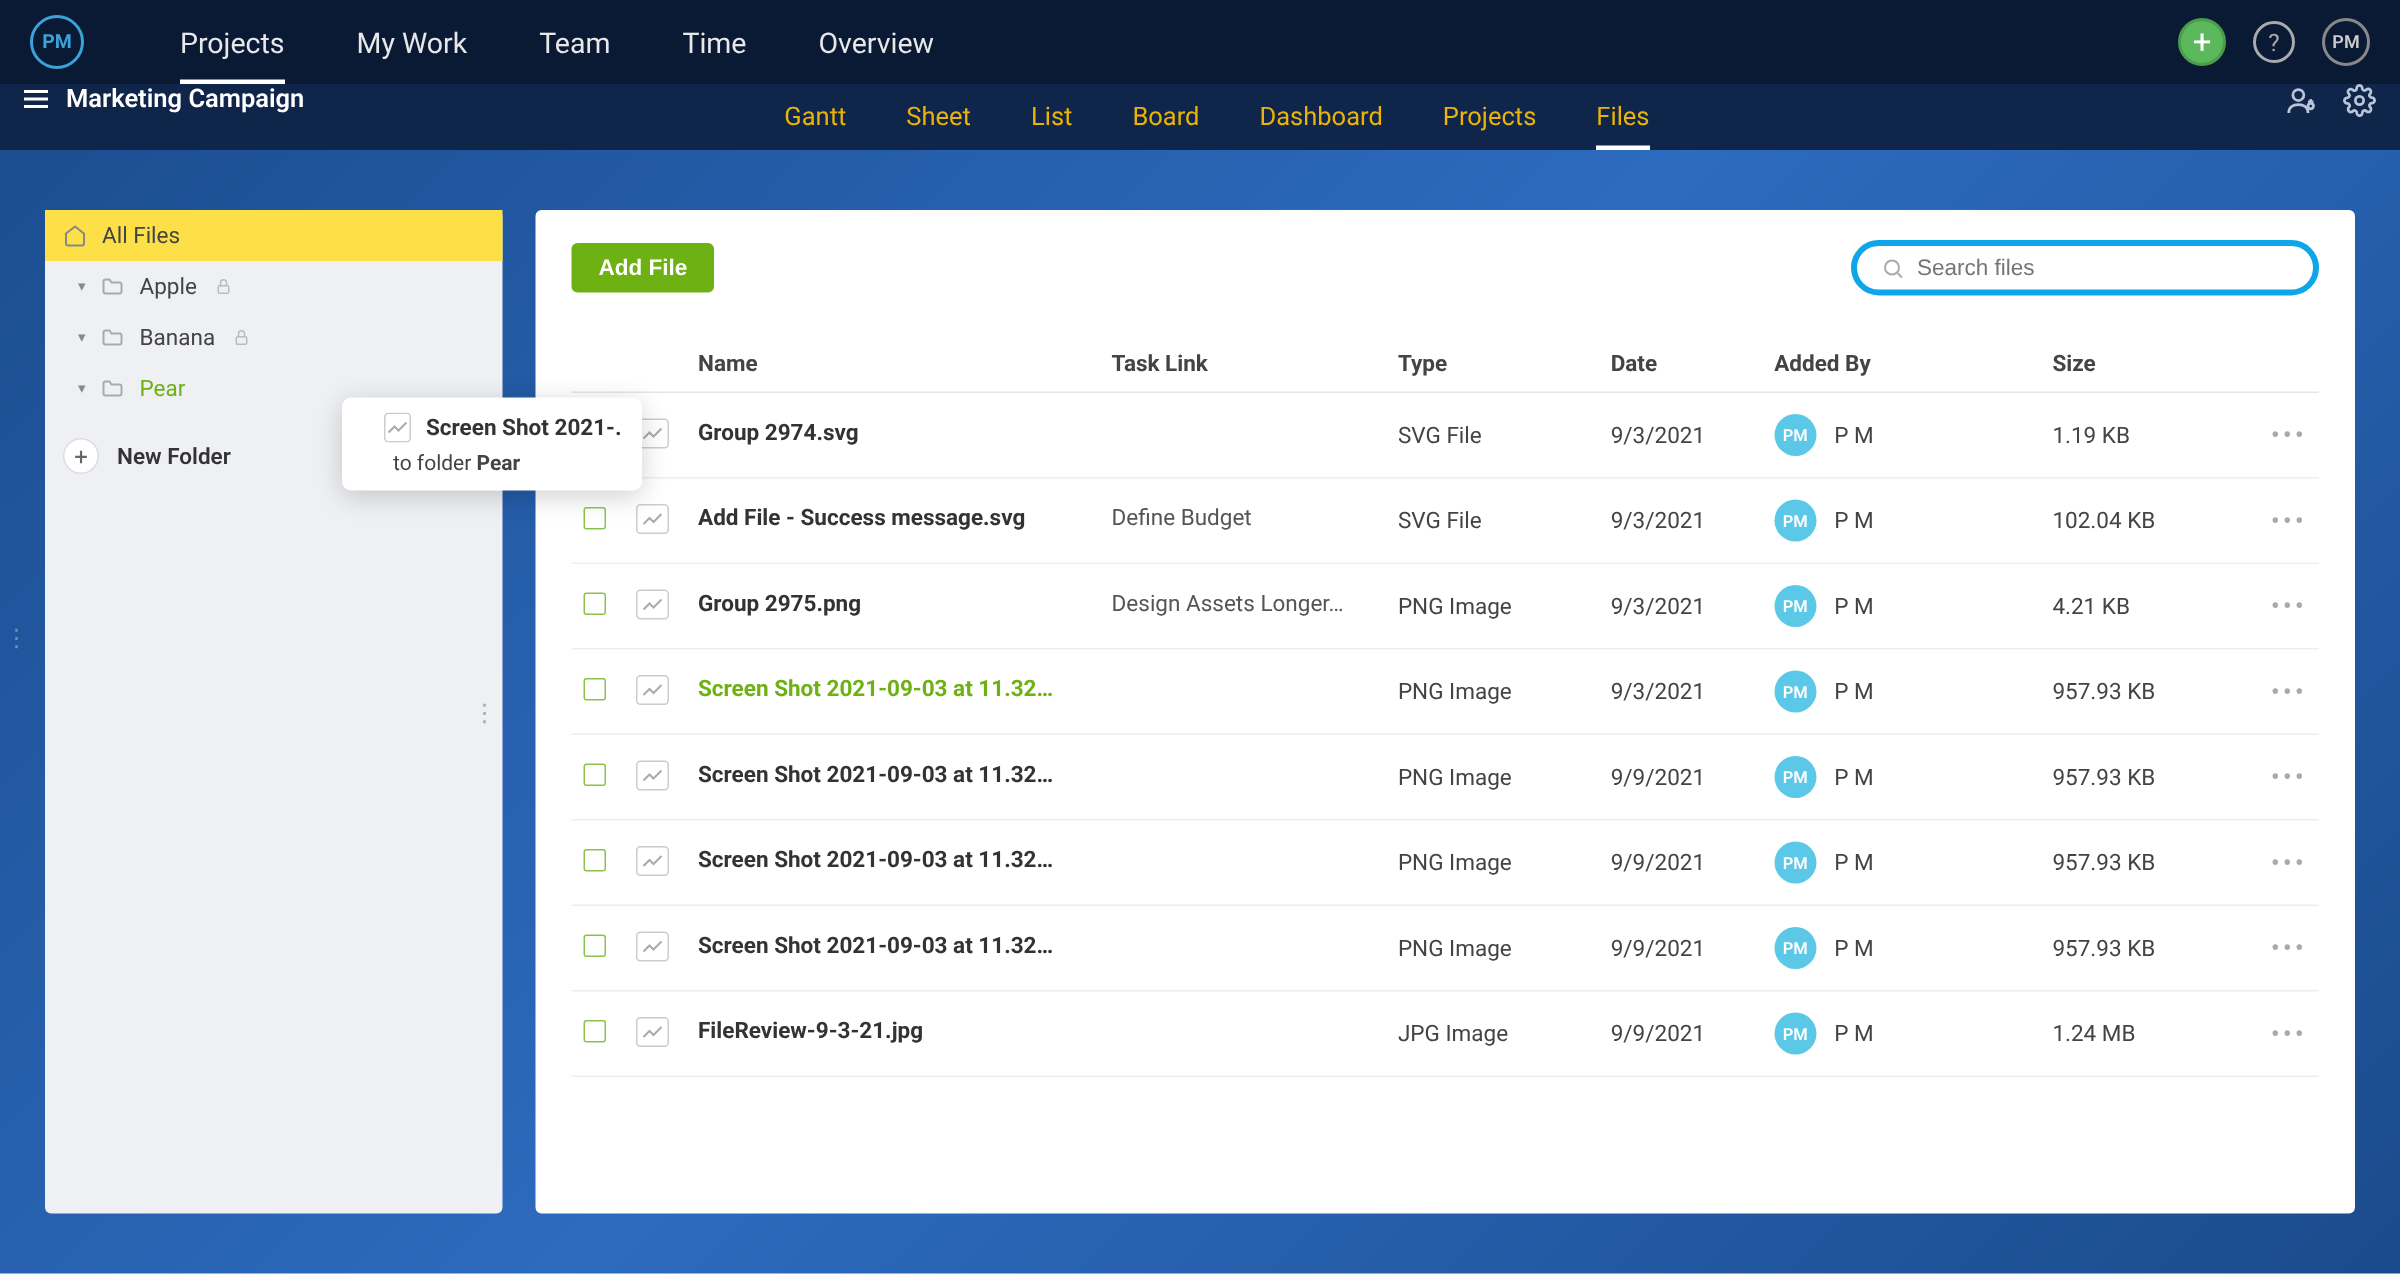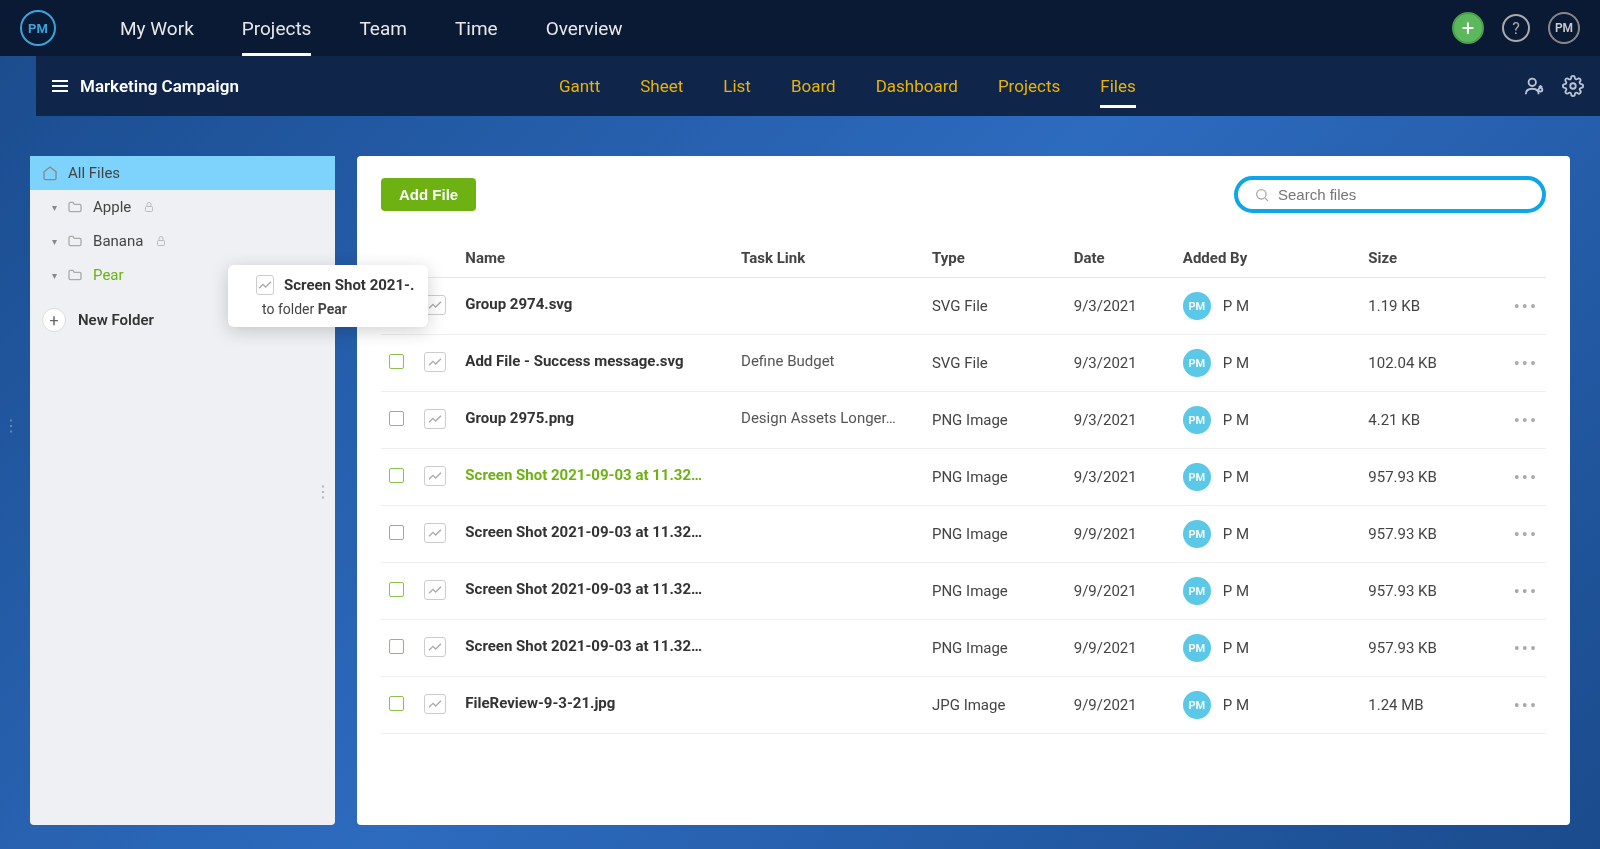--- a/index.html
+++ b/index.html
@@ -45,22 +45,22 @@
   font-size: 16px; cursor: pointer;
 }
 .avatar-circle {
   width: 32px; height: 32px; border-radius: 50%; border: 2px solid #888;
   display: flex; align-items: center; justify-content: center; color: #ccc;
   font-size: 12px; font-weight: 600; cursor: pointer;
 }
 
 
 .subnav {
-  height: 60px; background: #10254a; display: flex; align-items: center;
-  padding: 0 16px; color: #fff; margin-left: 36px;
+  height: 44px; background: #10254a; display: flex; align-items: flex-start;
+  padding: 0 16px; color: #fff;
 }
 .subnav-left { display: flex; align-items: center; gap: 12px; }
 .hamburger { display: flex; flex-direction: column; gap: 3px; cursor: pointer; }
 .hamburger span { width: 16px; height: 2px; background: #fff; }
 .project-title { font-size: 17px; font-weight: 600; }
 .subnav-tabs { display: flex; margin-left: 300px; gap: 0; }
 .subnav-tab {
   padding: 16px 20px; height: 44px; display: flex; align-items: center;
   font-size: 17px; color: #eab308; cursor: pointer; position: relative;
 }
@@ -76,21 +76,21 @@
 
 
 .sidebar {
   width: 305px; background: #eef0f3; border-radius: 4px;
   padding: 0; position: relative; flex-shrink: 0;
 }
 .side-item {
   display: flex; align-items: center; gap: 10px; padding: 8px 12px;
   font-size: 15px; color: #444; cursor: pointer;
 }
-.side-item.all-files { background: #7dd3fc; }
+.side-item.all-files { background: #fde047; }
 .side-item.folder { padding-left: 22px; }
 .side-item.folder.active { color: #6eb113; }
 .caret-down { color: #888; font-size: 10px; }
 .folder-icon { color: #aaa; }
 .lock-icon { color: #bbb; font-size: 11px; margin-left: 2px; }
 .new-folder-btn {
   display: flex; align-items: center; gap: 12px; padding: 10px 12px;
   cursor: pointer; margin-top: 6px;
 }
 .plus-circle {
@@ -171,22 +171,22 @@
 }
 .row-menu { color: #aaa; font-size: 18px; letter-spacing: 2px; cursor: pointer; }
 svg.ico { width: 16px; height: 16px; flex-shrink: 0; }
 </style>
 </head>
 <body>
 
 <div class="topnav">
   <div class="logo-circle">PM</div>
   <div id="topnav-items" style="display: flex;">
+      <div class="topnav-item active">Projects</div>
       <div class="topnav-item">My Work</div>
-      <div class="topnav-item active">Projects</div>
       <div class="topnav-item">Team</div>
       <div class="topnav-item">Time</div>
       <div class="topnav-item">Overview</div>
     </div>
   <div class="topnav-right">
     <div class="add-circle">+</div>
     <div class="help-circle">?</div>
     <div class="avatar-circle">PM</div>
   </div>
 </div>

